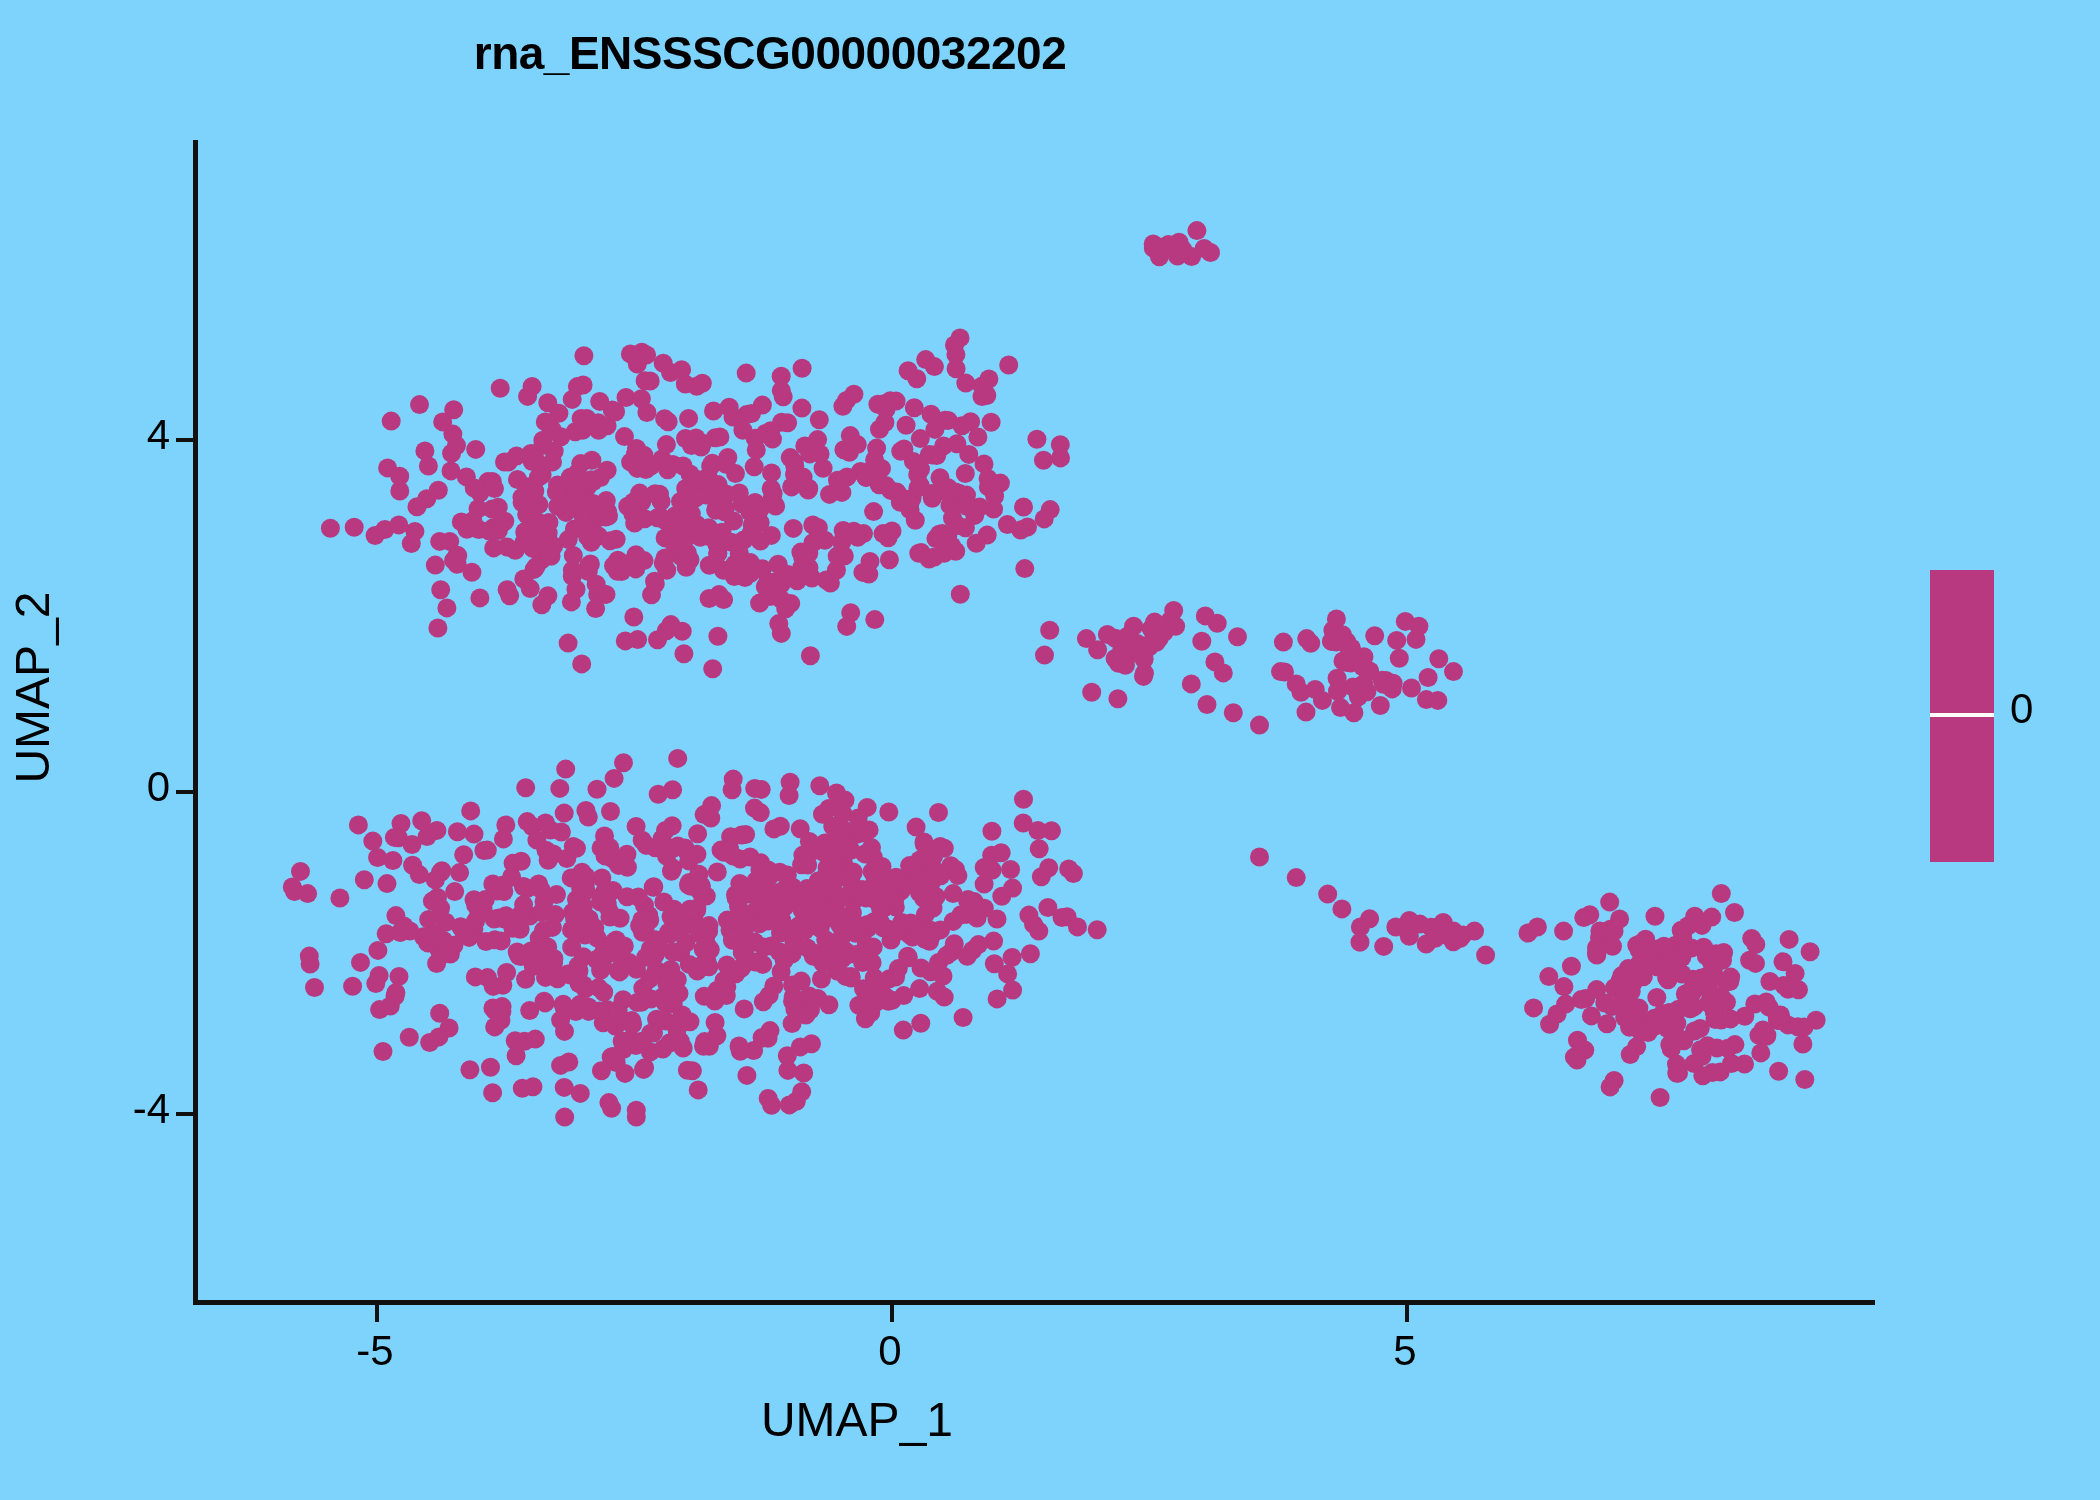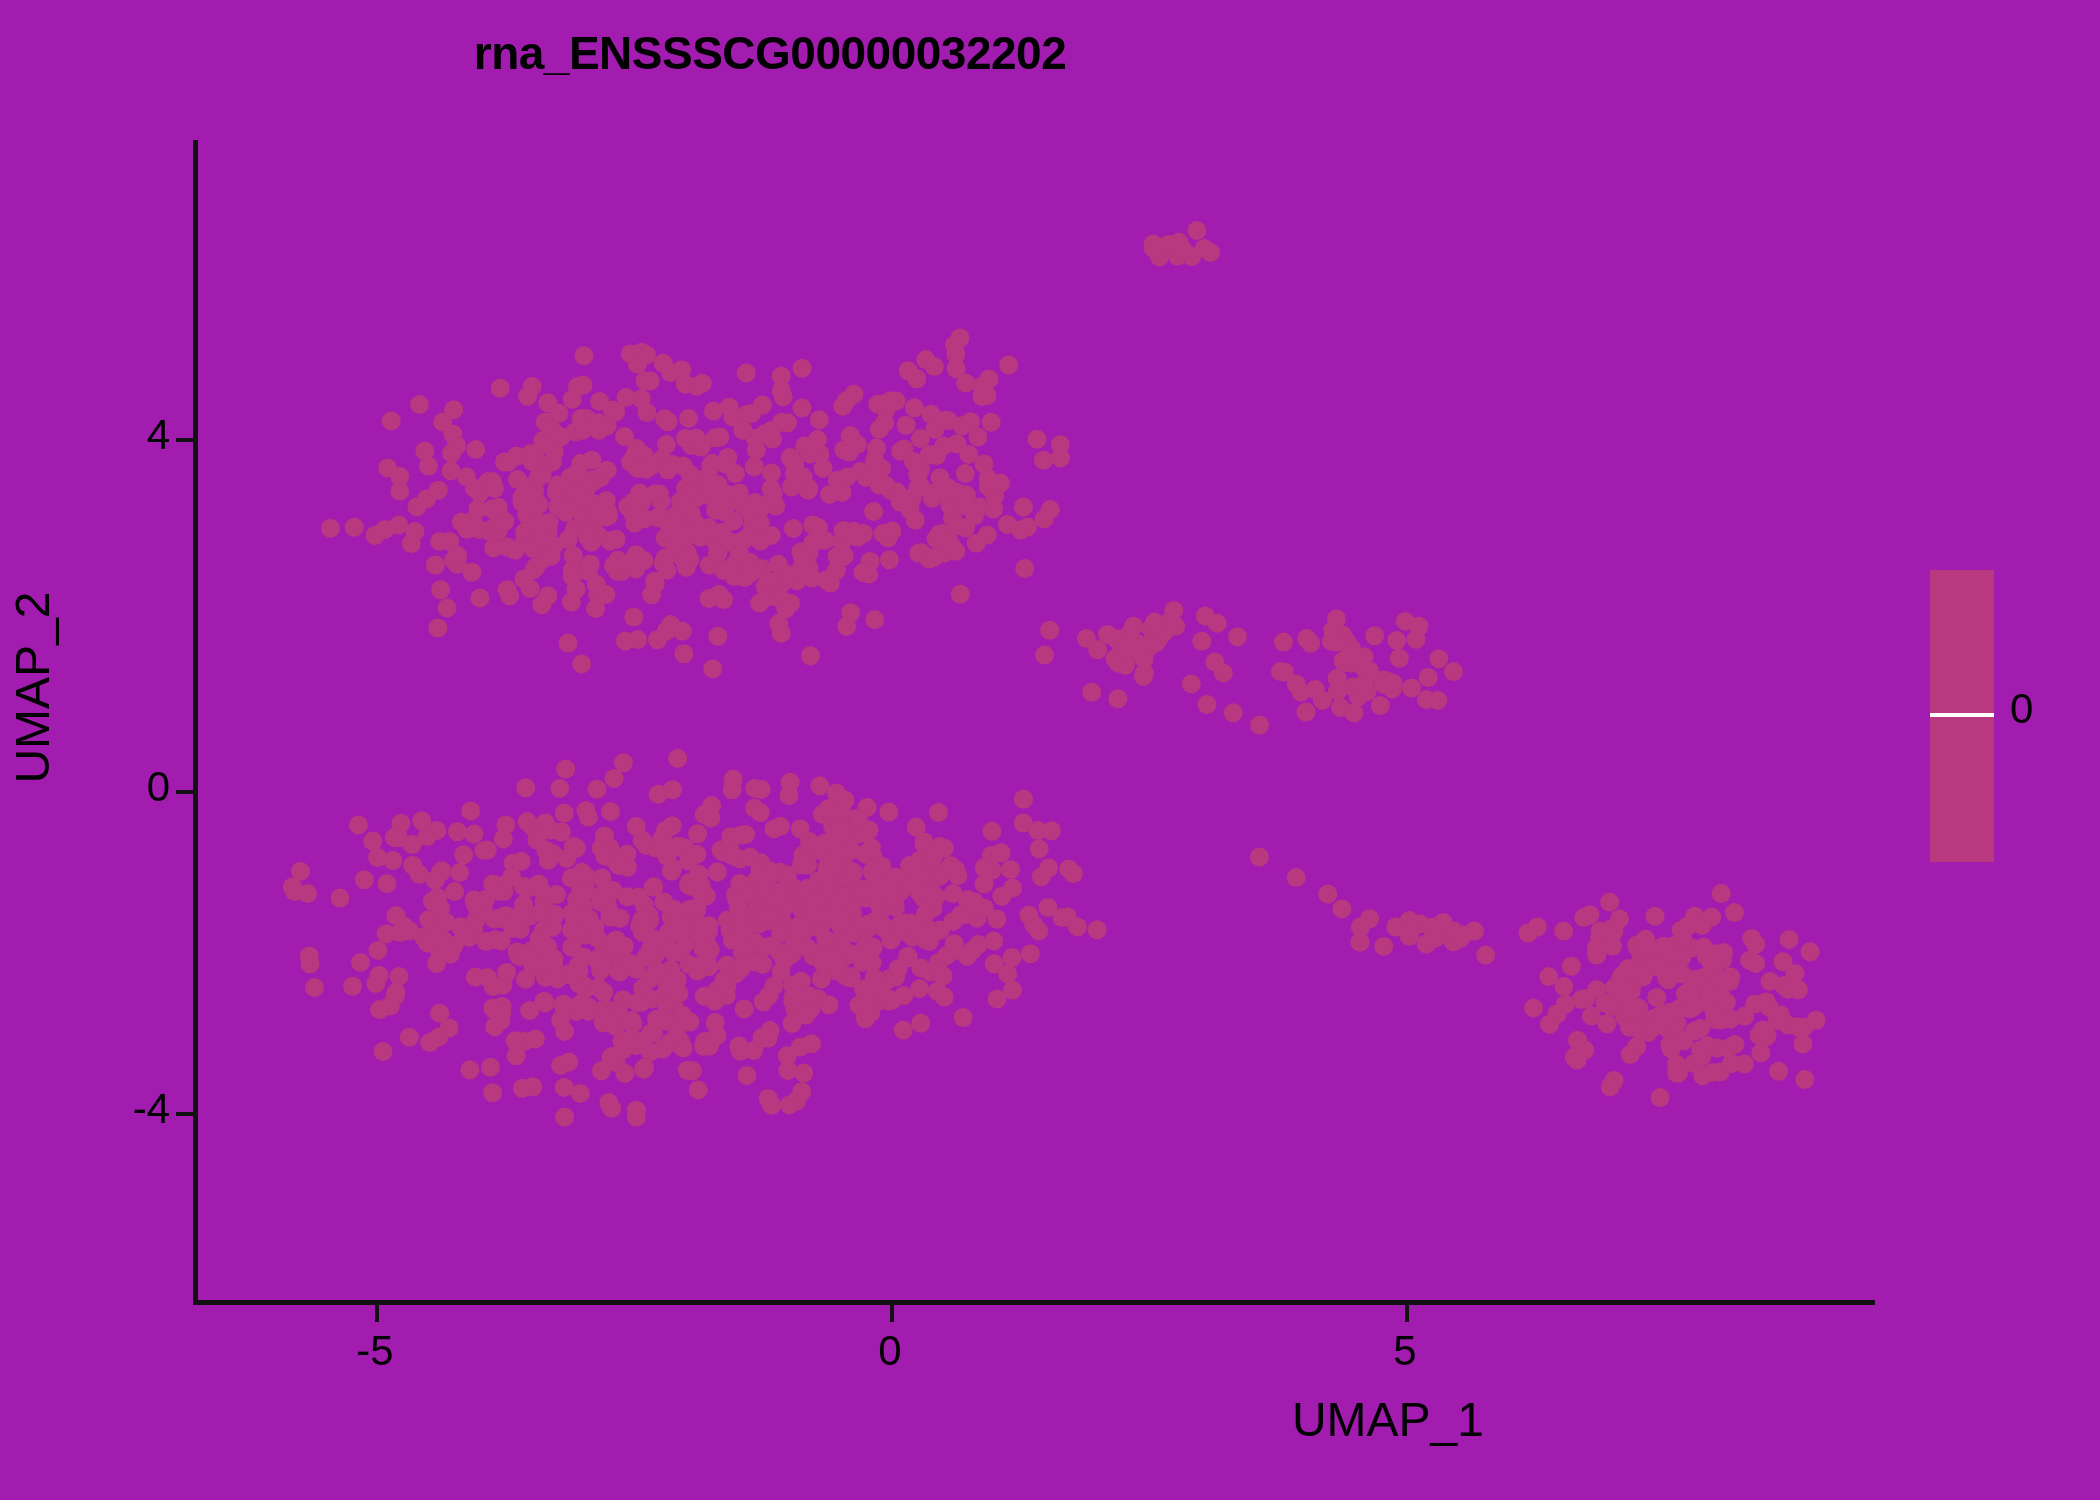--- a/index.html
+++ b/index.html
@@ -9,21 +9,21 @@
     background: #ffffff;
   }
   body {
     font-family: "Liberation Sans", sans-serif;
     color: #000000;
   }
   #page {
     position: relative;
     width: 2100px;
     height: 1500px;
-    background: #a21caf;
+    background: #7dd3fc;
     overflow: hidden;
   }
   
   #plot-title {
     position: absolute;
     left: 0;
     top: 26px;
     width: 1540px;
     text-align: center;
     font-size: 46px;
@@ -87,24 +87,24 @@
     width: 560px;
     text-align: center;
     font-size: 48px;
     color: #000000;
     transform: rotate(-90deg);
     transform-origin: 50% 50%;
     white-space: nowrap;
   }
   #xlab {
     position: absolute;
-    left: 194px;
+    left: 212px;
     top: 1392px;
     width: 1290px;
-    text-align: right;
+    text-align: center;
     font-size: 48px;
     color: #000000;
     white-space: nowrap;
   }
   
   #scatter {
     position: absolute;
     left: 195px;
     top: 140px;
     width: 1678px;

